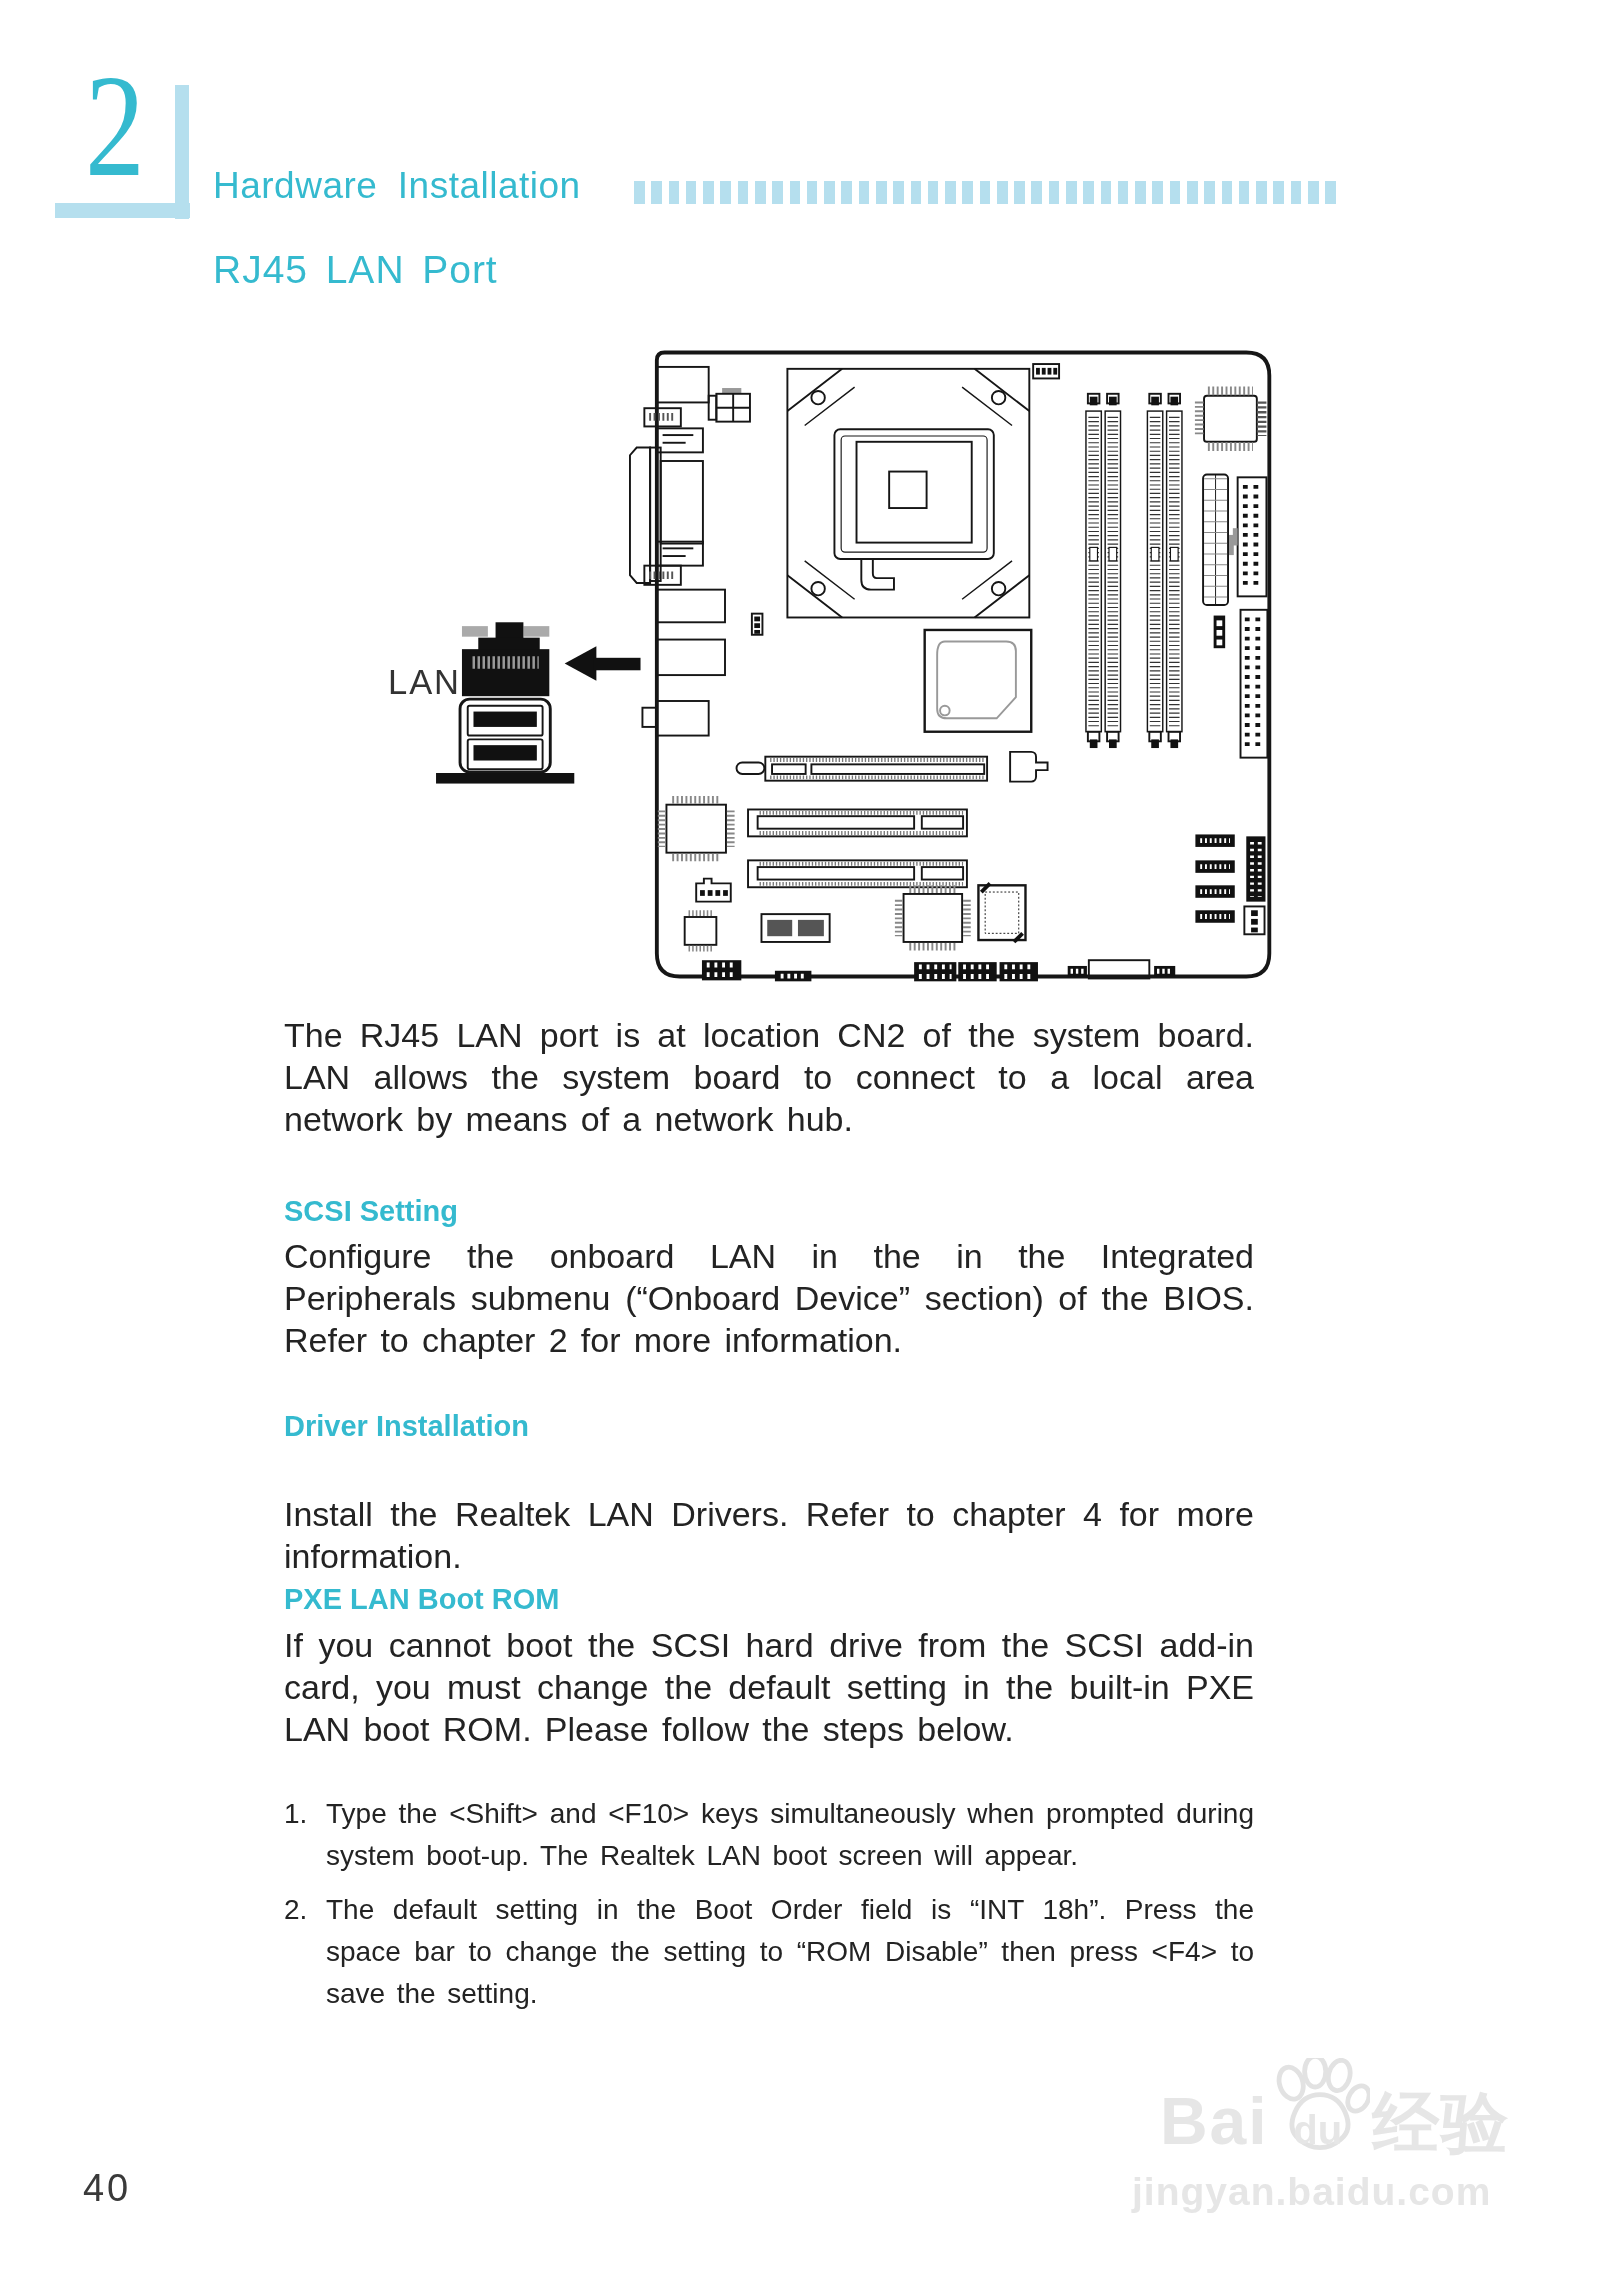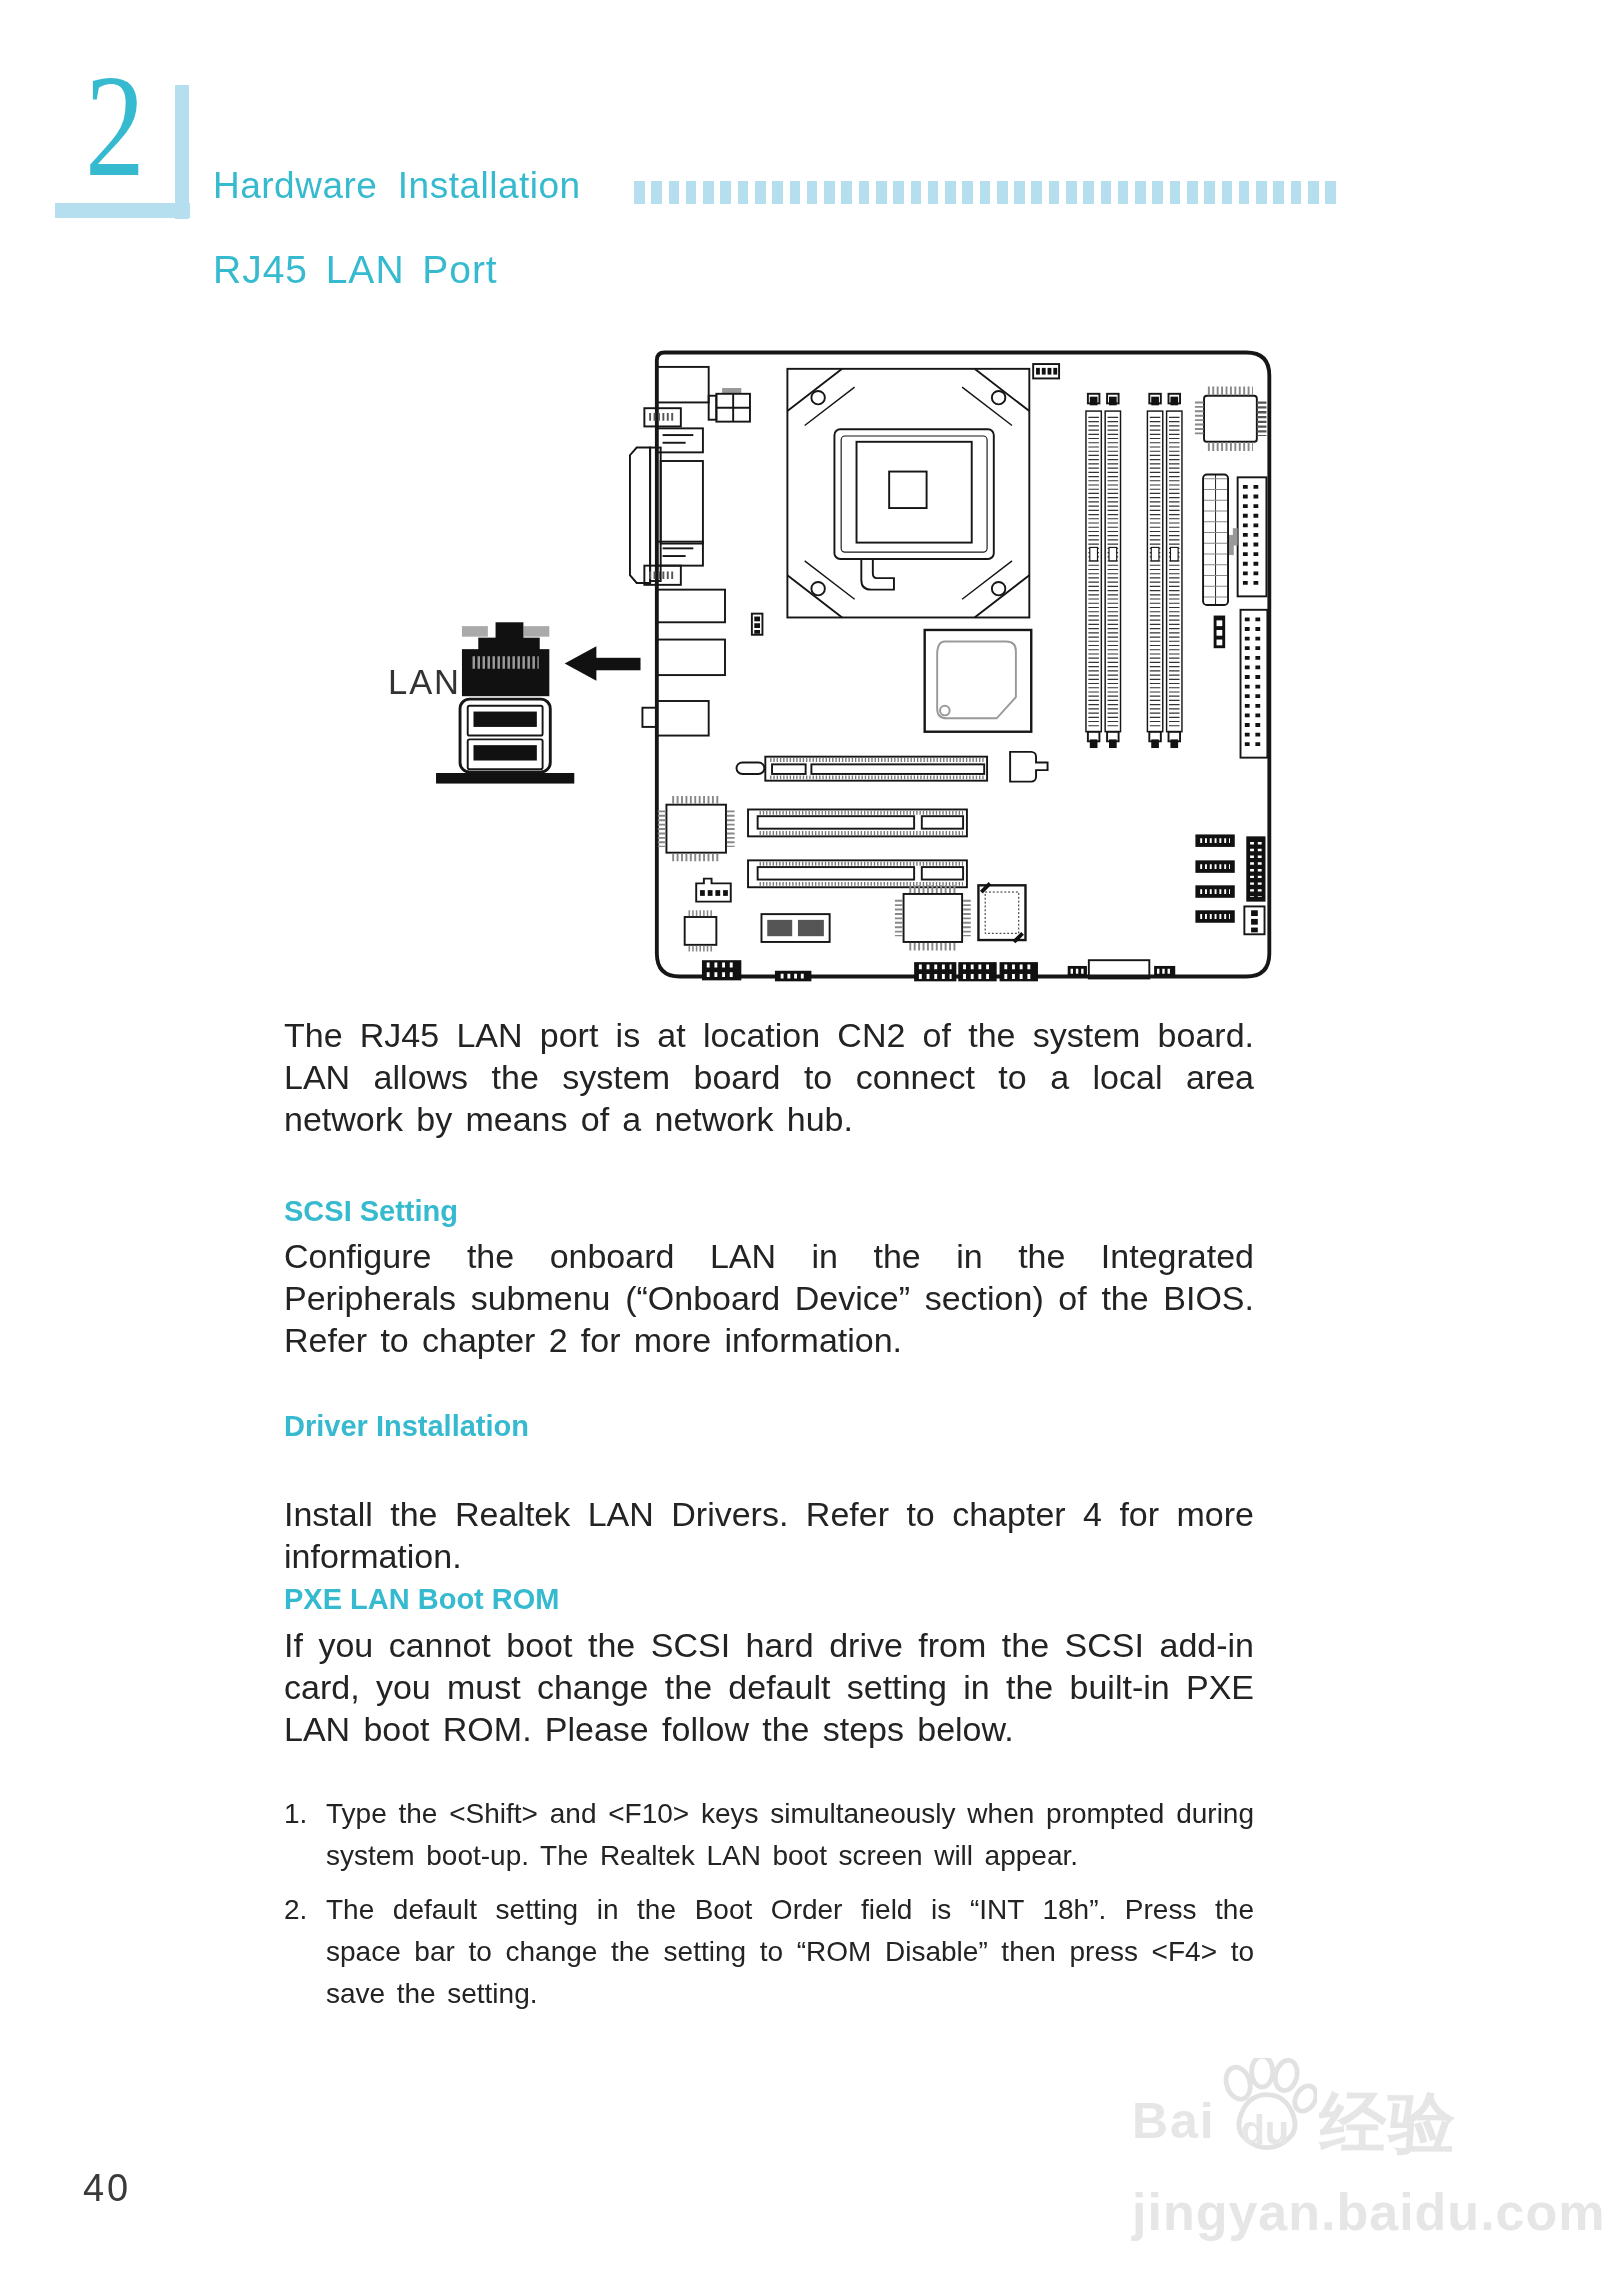--- a/index.html
+++ b/index.html
@@ -51,25 +51,25 @@
   .steps{position:absolute;left:284px;top:1793px;width:970px;font-size:28px;line-height:42px;color:var(--ink);}
   .step{display:flex;}
   .step + .step{margin-top:11.5px;}
   .step .n{width:42px;flex:0 0 42px;}
   .step .t{flex:1;text-align:justify;word-spacing:3.8px;}
   
   .page-number{position:absolute;left:83px;top:2167px;font-size:38px;color:#3a3a3a;letter-spacing:2.9px;}
   
   .watermark{position:absolute;left:1132px;top:2058px;width:471px;color:var(--watermark);}
   .wm-row1{display:flex;align-items:flex-end;font-weight:bold;}
-  .wm-bai{font-size:50px;line-height:77px;letter-spacing:1.9px;}
+  .wm-bai{font-size:66px;line-height:77px;letter-spacing:1.9px;margin-left:28px;}
   .wm-paw{position:relative;width:100px;height:108px;margin:0 1.9px -5.8px 1.9px;}
   .wm-du{position:absolute;left:23px;top:50px;font-size:40px;color:var(--watermark);}
   .wm-jy{font-size:67px;line-height:75px;letter-spacing:1.9px;}
-  .wm-row2{font-size:52px;font-weight:bold;letter-spacing:1px;margin-top:22px;}
+  .wm-row2{font-size:39px;font-weight:bold;letter-spacing:1px;margin-top:10px;}
   svg text{font-family:"Liberation Sans",sans-serif;}
 </style>
 </head>
 <body>
 
 <div class="page">
 
   <div class="chapter">
     <div class="shadow-v"></div>
     <div class="shadow-h"></div>

